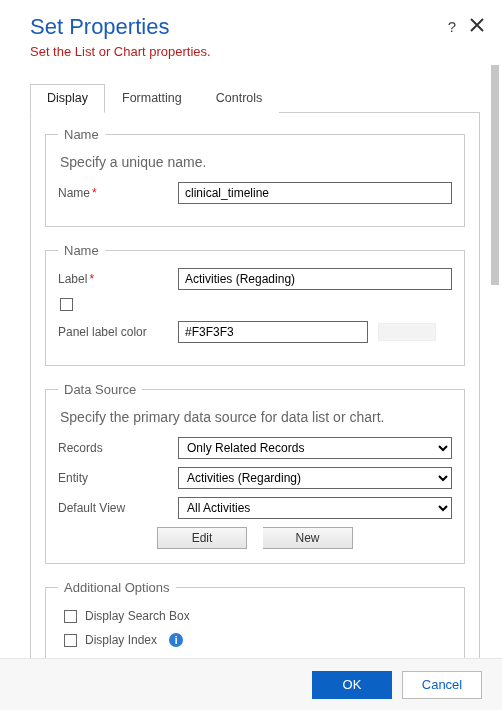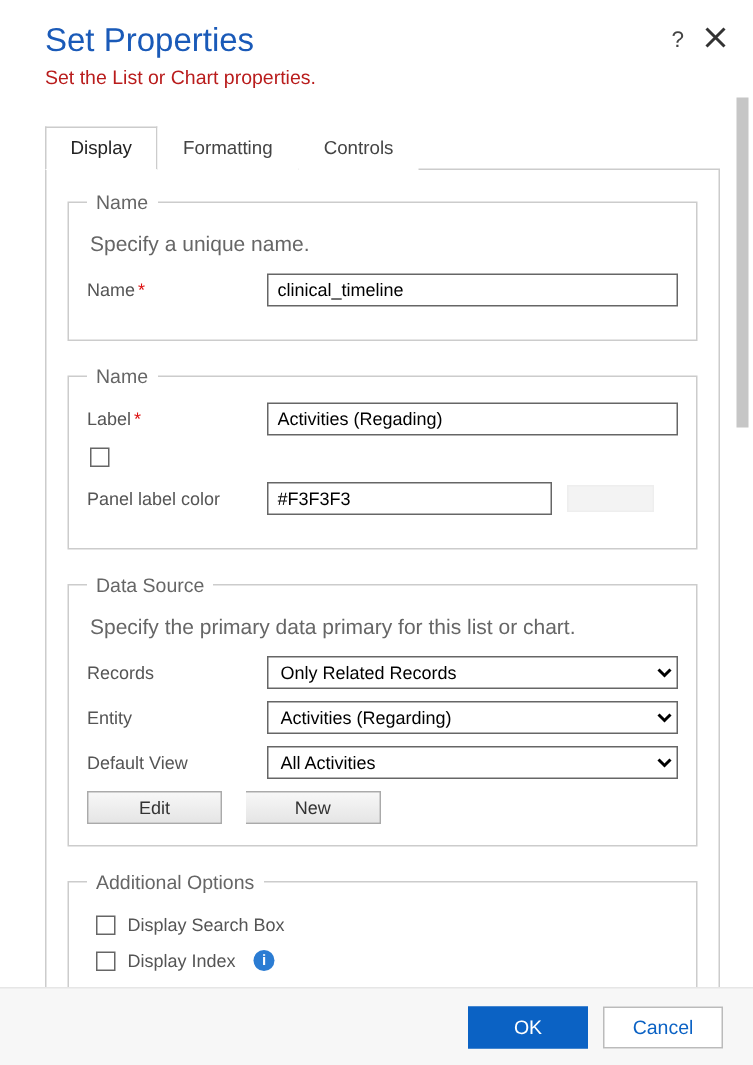--- a/index.html
+++ b/index.html
@@ -32,21 +32,21 @@
   .row label { width:120px; font-size:12px; color:#555; }
   .req { color:#d11; margin-left:2px; }
   .row input[type=text] { flex:1; border:1px solid #666; font-size:12px; padding:3px 6px; height:22px; background:#fff; }
   .row select { flex:1; border:1px solid #666; font-size:12px; padding:2px 4px; height:22px; background:#fff; }
   .row .swatch { width:58px; height:18px; background:#f3f3f3; margin-left:10px; border:1px solid #eee; }
 
   .check-row { display:flex; align-items:center; margin:4px 0 10px 2px; gap:8px; font-size:12px; color:#555; }
   .check-row .box { width:13px; height:13px; border:1px solid #666; background:#fff; display:inline-block; }
   .check-row.opt { margin-left:6px; margin-bottom:10px; }
 
-  .btn-row { display:flex; gap:16px; }
+  .btn-row { display:flex; justify-content:center; gap:16px; }
   .small-btn { width:90px; height:22px; font-size:12px; color:#333; background:linear-gradient(#f7f7f7,#e5e5e5); border:1px solid #aaa; cursor:pointer; }
   .small-btn + .small-btn { border-left:none; }
 
   .info-icon { display:inline-flex; width:14px; height:14px; border-radius:50%; background:#2b7cd3; color:#fff; font-size:10px; font-weight:bold; align-items:center; justify-content:center; margin-left:4px; }
 
   
   .footer { height:52px; background:#f7f7f7; border-top:1px solid #e6e6e6; display:flex; justify-content:flex-end; align-items:center; gap:10px; padding-right:20px; flex-shrink:0; }
   .btn { width:80px; height:28px; font-size:13px; cursor:pointer; }
   .btn-primary { background:#0b62c4; color:#fff; border:1px solid #0b62c4; }
   .btn-secondary { background:#fff; color:#0b62c4; border:1px solid #bbb; }
@@ -103,21 +103,21 @@
           </div>
           <div class="row">
             <label>Panel label color</label>
             <input type="text" style="flex: 0 0 190px;" value="#F3F3F3">
             <span class="swatch"></span>
           </div>
         </fieldset>
 
         <fieldset>
           <legend>Data Source</legend>
-          <p class="hint">Specify the primary data primary for this list or chart.</p>
+          <p class="hint">Specify the primary data source for data list or chart.</p>
           <div class="row">
             <label>Records</label>
             <select>
               <option>Only Related Records</option>
             </select>
           </div>
           <div class="row">
             <label>Entity</label>
             <select>
               <option>Activities (Regarding)</option>

